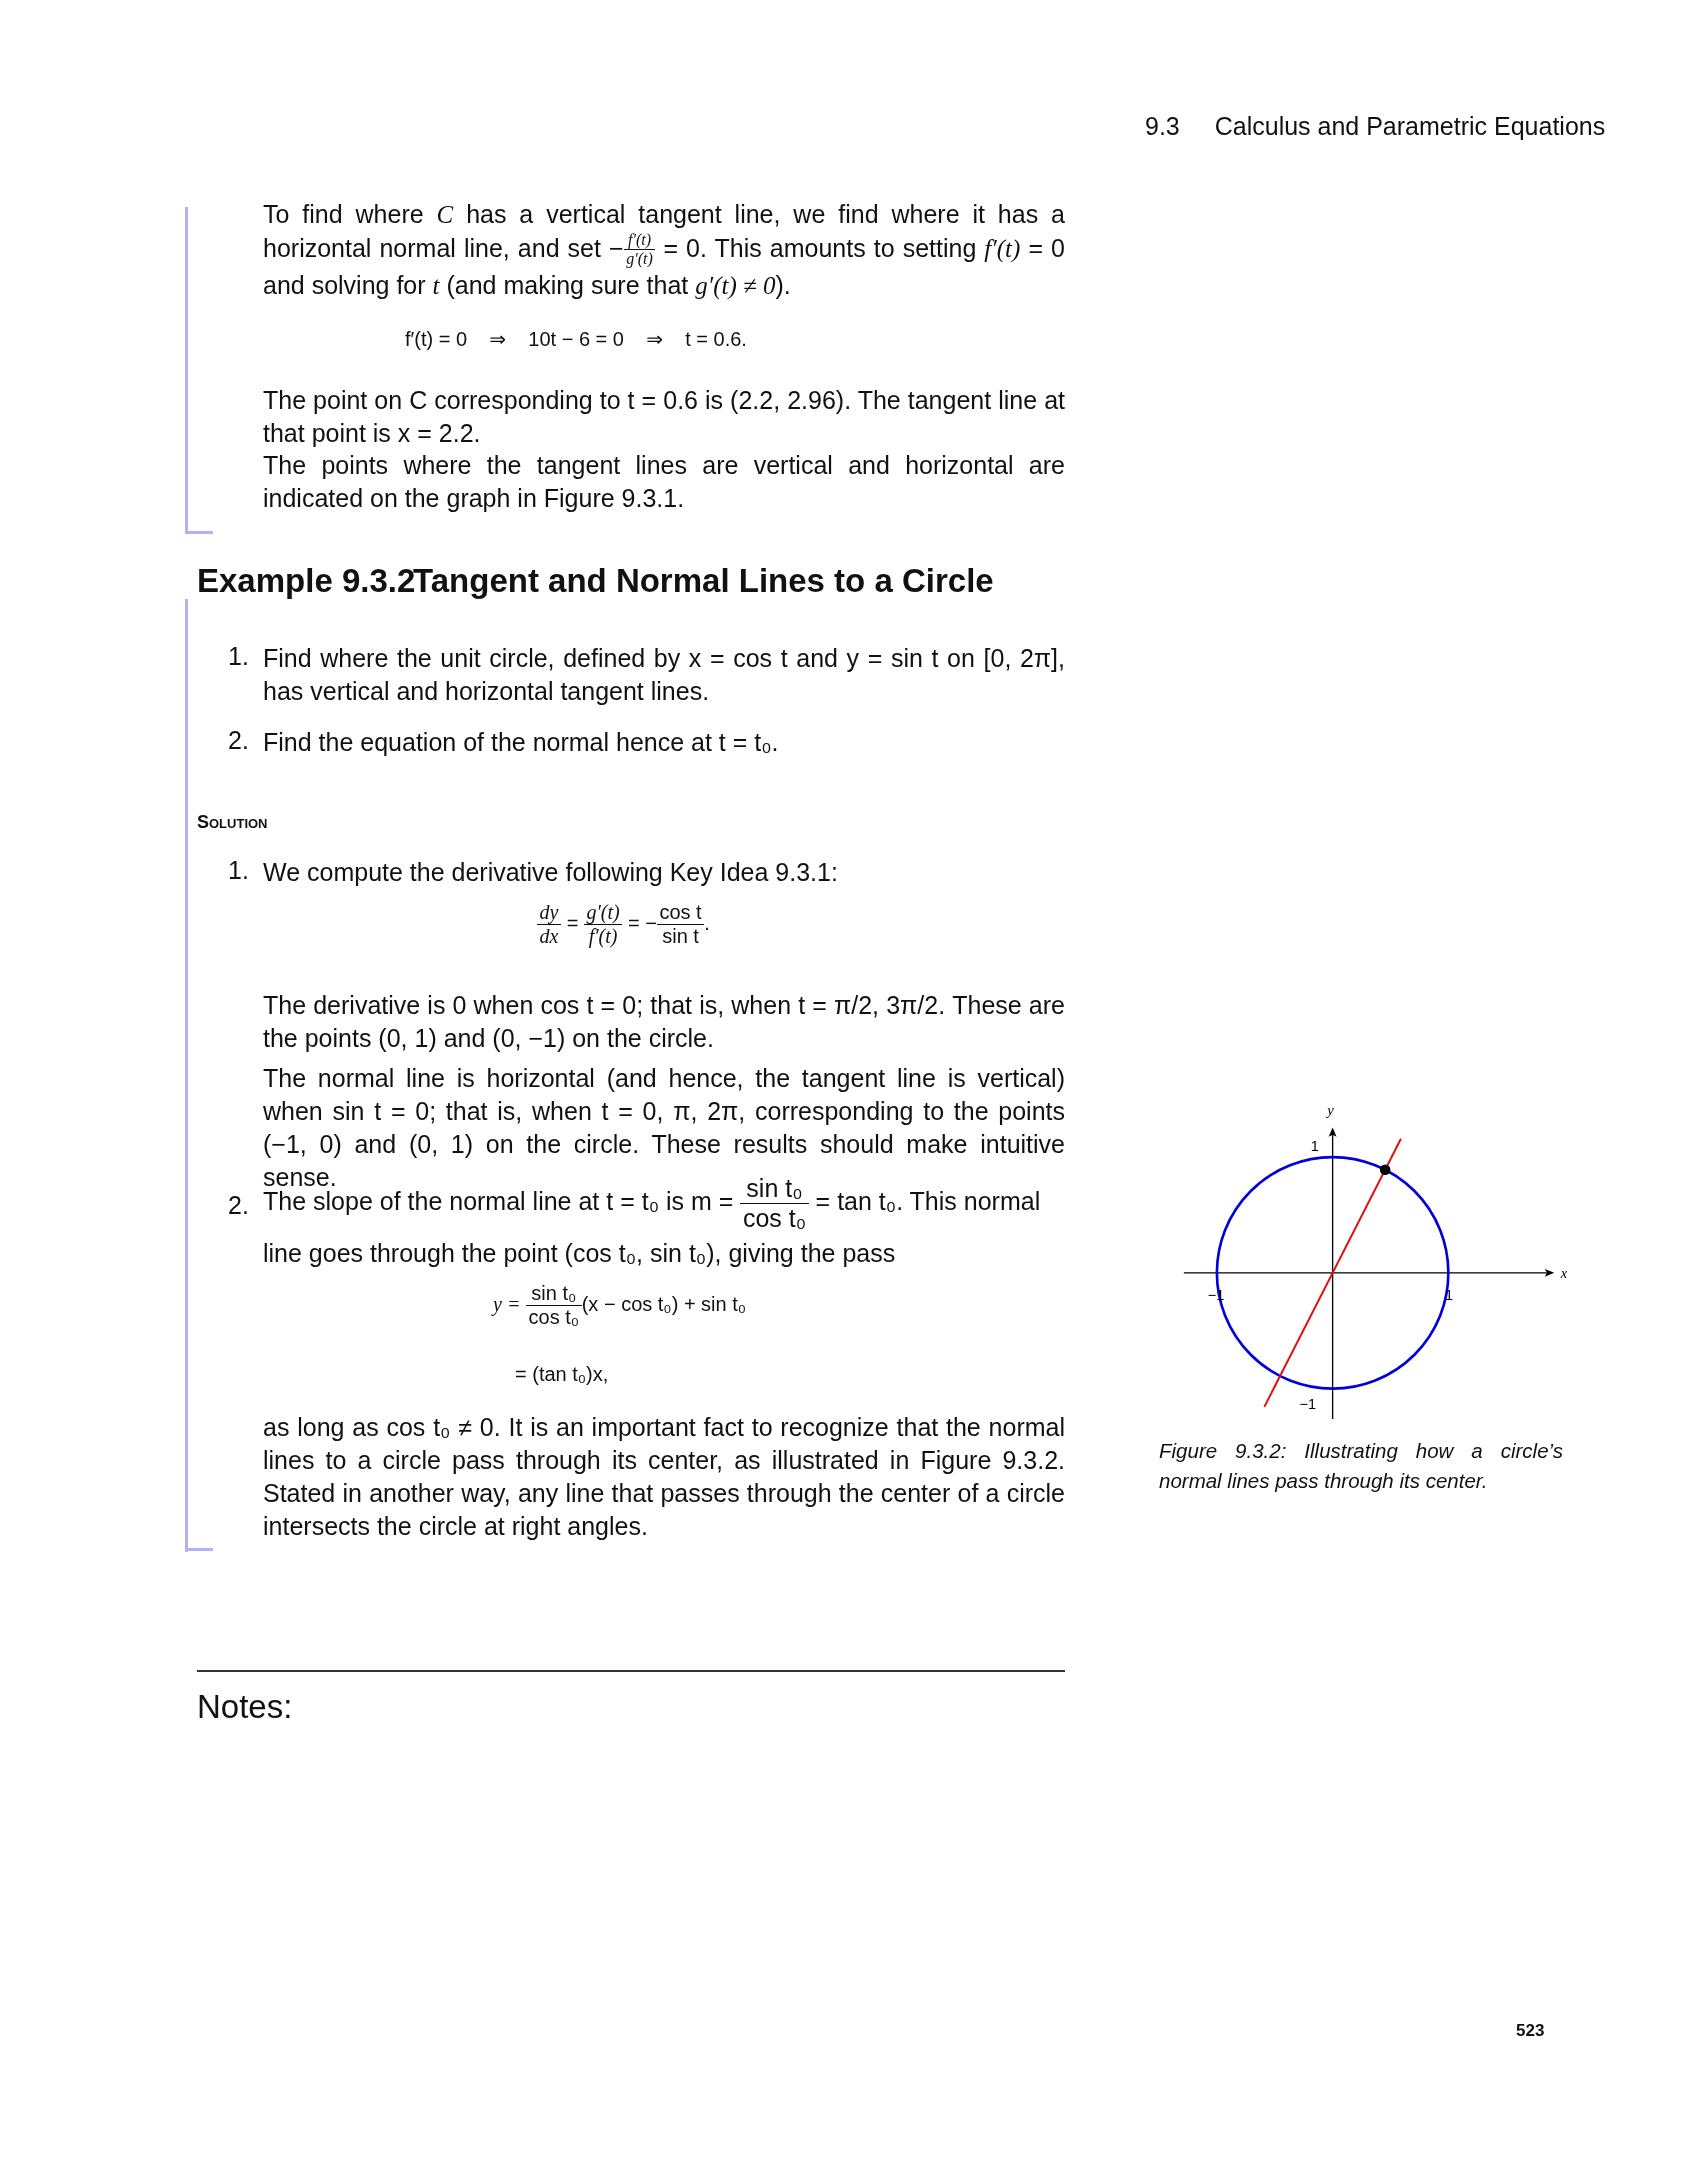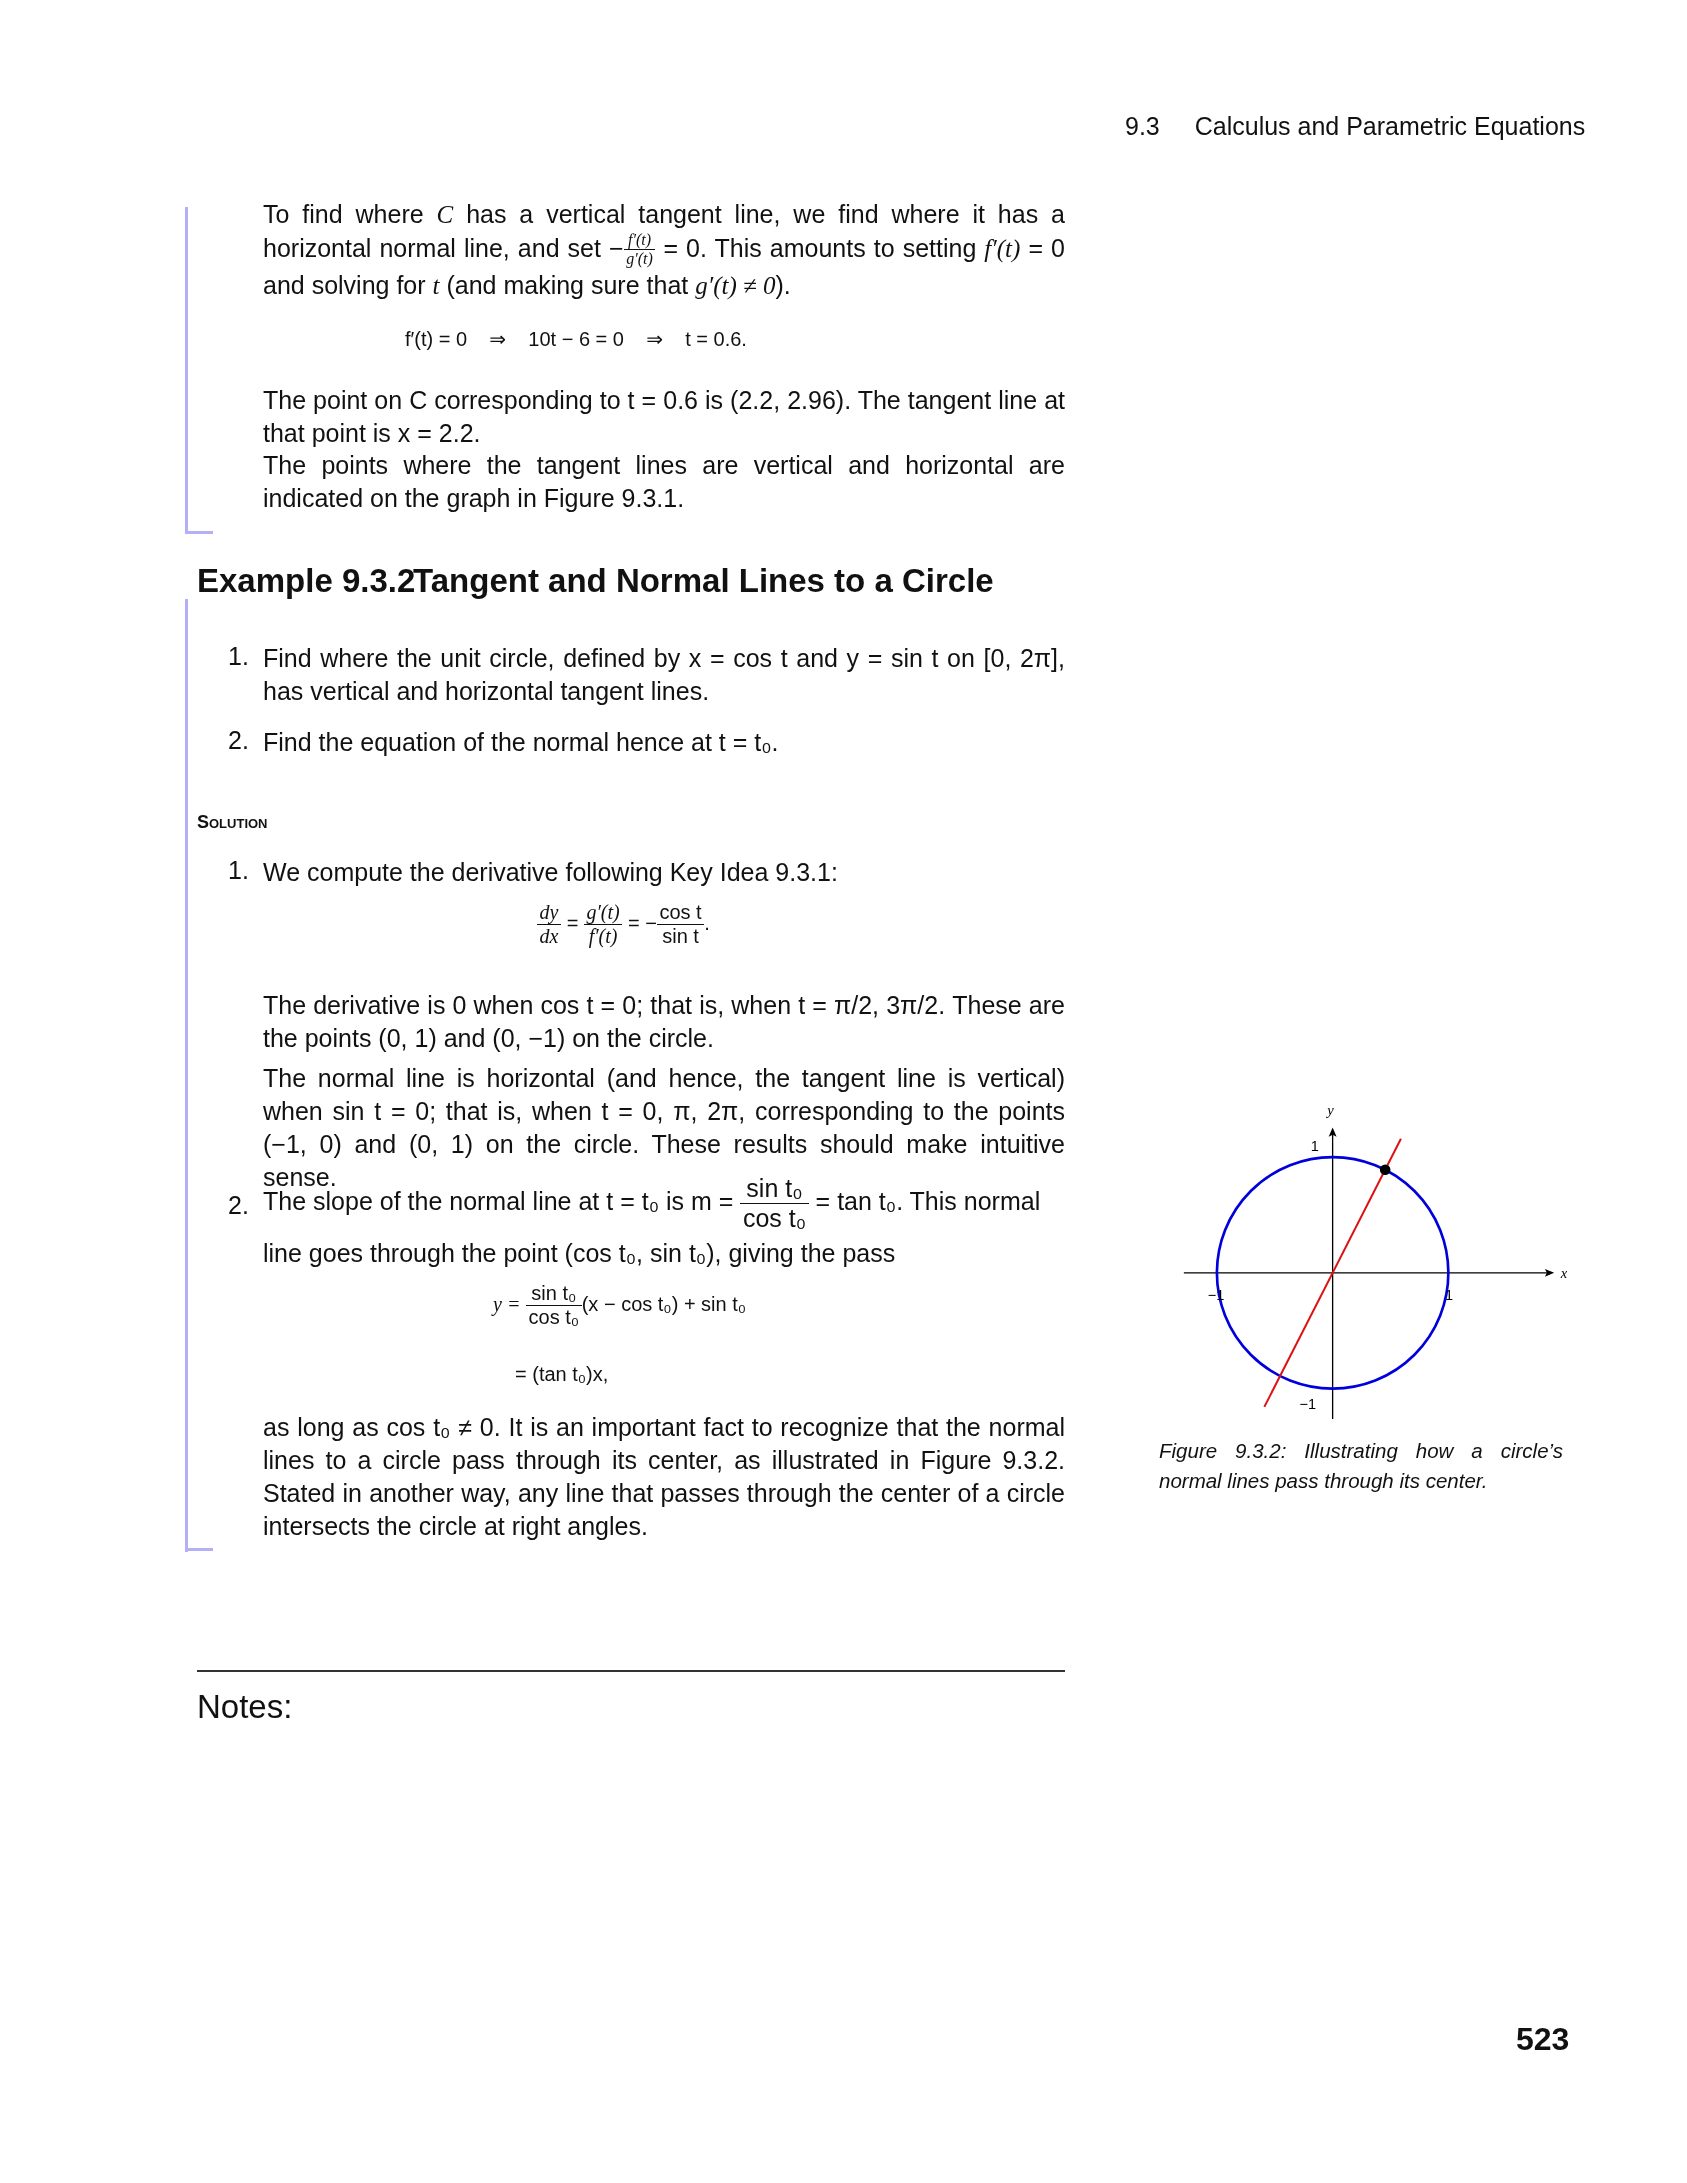--- a/index.html
+++ b/index.html
@@ -1,35 +1,35 @@
 <!DOCTYPE html>
 <html style="font-size:10.6px"><head>
 <meta charset="utf-8">
 <style>
   html, body { margin:0; padding:0; background:#ffffff; }
   body { width:1687px; height:2183px; position:relative; overflow:hidden;
          font-family:"Liberation Sans", sans-serif; color:#111; }
   .abs { position:absolute; }
   .running-head { left:1125px; top:112px; font-size:25px; }
-  .running-head .num { margin-right:28px; }
+  .running-head .num { margin-right:28px;margin-left:20px; }
   .bar { position:absolute; background:#b3b0f5; }
   .text { font-size:33px; line-height:33px; }
   .para { position:absolute; left:263px; width:802px; font-size:25px; line-height:33px; text-align:justify; }
   .center-eq { position:absolute; font-size:20px; line-height:33px; white-space:nowrap; }
   i { font-family:"Liberation Serif", serif; font-style:italic; }
   .bold { font-weight:bold; }
   .smallcaps { font-variant:small-caps; font-weight:bold; font-size:18px; }
   .frac { display:inline-block; vertical-align:middle; text-align:center; line-height:1.15; }
   .frac .num, .frac .den { display:block; padding:0 2.6px; }
   .frac .num { border-bottom:1.3px solid #111; }
   .frac.small { font-size:16px; }
   .item-num { position:absolute; left:228px; font-size:25px; }
   .rule { position:absolute; left:197px; top:1670px; width:868px; height:2px; background:#333; }
   .caption { position:absolute; left:1159px; top:1436px; width:404px; font-size:20.5px; line-height:30px; text-align:justify;font-style:italic; }
-  .pagenum { position:absolute; left:1516px; top:2021px; font-size:32px; font-weight:bold; }
+  .pagenum { position:absolute; left:1516px; top:2021px; font-size:17px; font-weight:bold; }
 </style>
 </head>
 <body>
 
 <div class="abs running-head">
   <span class="num">9.3</span>
   <span>Calculus and Parametric Equations</span>
 </div>
 
 <div class="bar" style="left:185px; top:207px; width:3.3px; height:327px;"></div>

